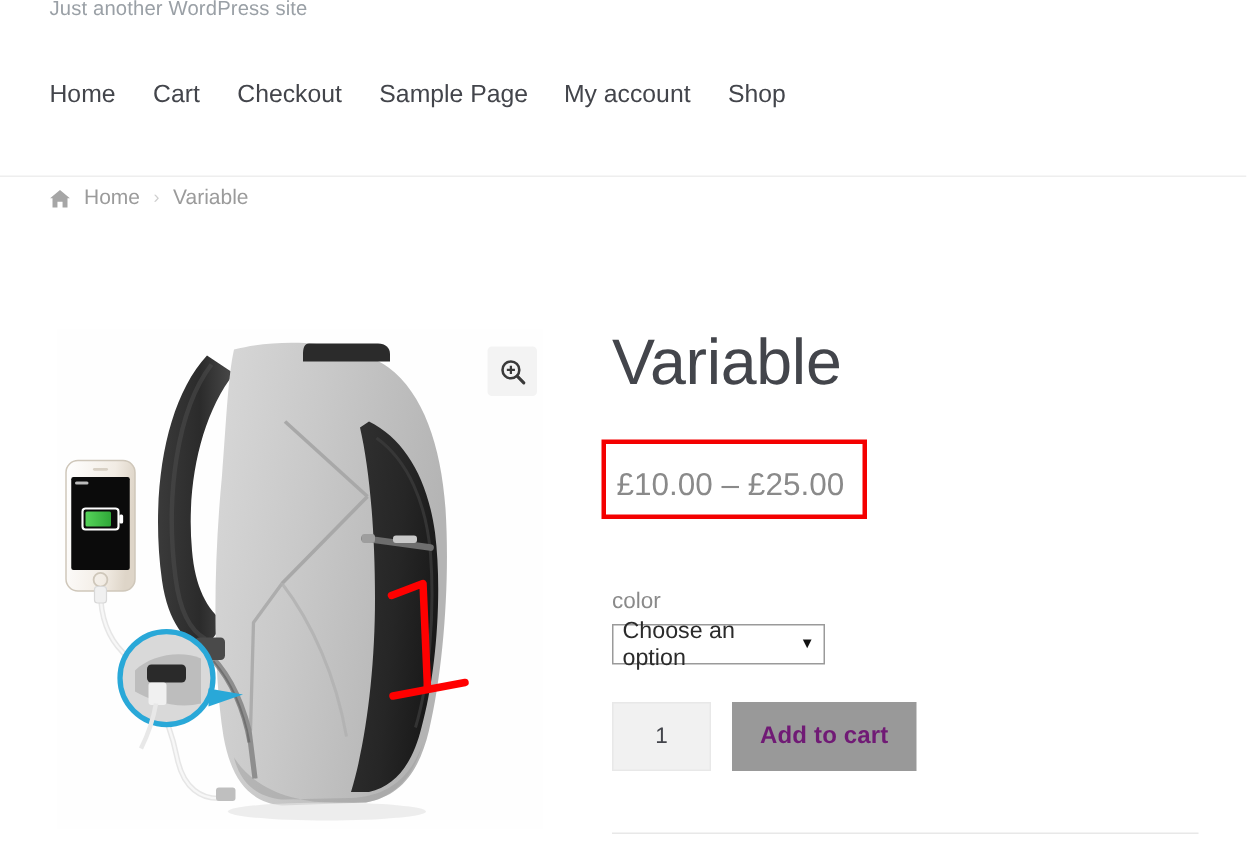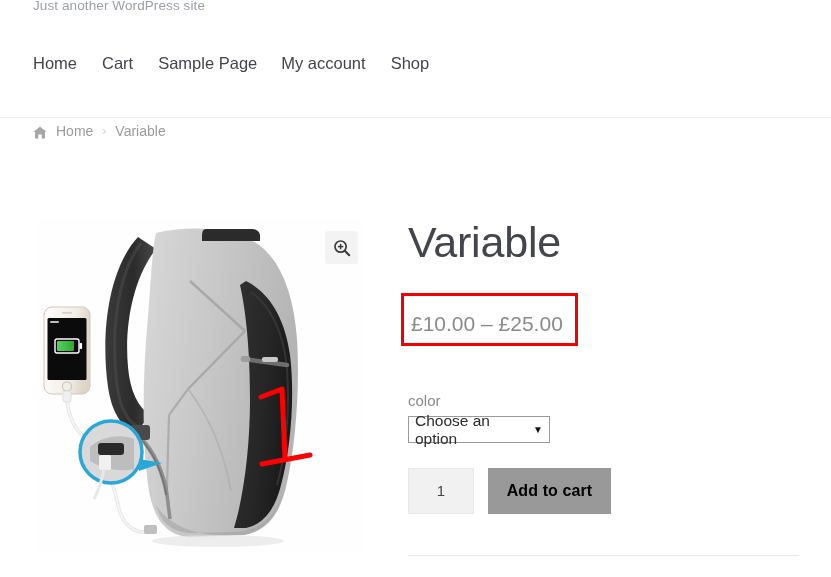--- a/index.html
+++ b/index.html
@@ -206,21 +206,21 @@
     font-family: "Liberation Sans", sans-serif;
     text-align: center;
     line-height: 44px;
     cursor: text;
   }
   .add-to-cart {
     margin-left: 14px;
     width: 123px;
     height: 46px;
     background: #999999;
-    color: #000000;
+    color: #701a75;
     border: none;
     font-size: 16px;
     font-weight: bold;
     font-family: "Liberation Sans", sans-serif;
     cursor: pointer;
     letter-spacing: 0.1px;
   }
 
   .summary-divider {
     position: absolute;
@@ -233,20 +233,21 @@
 </style>
 </head>
 <body>
 
 <div class="site-header">
   <div class="site-tagline">Just another WordPress site</div>
 
   <nav class="main-nav">
     <a class="nav-item">Home</a>
     <a class="nav-item">Cart</a>
+    <a class="nav-item">Checkout</a>
     <a class="nav-item sp">Sample Page</a>
     <a class="nav-item">My account</a>
     <a class="nav-item">Shop</a>
   </nav>
 </div>
 
 <div class="breadcrumb">
   <span class="home-icon">
     <svg width="14" height="13" viewBox="0 0 14 13" xmlns="http://www.w3.org/2000/svg">
       <path d="M7 0.6 L0.4 6.1 L2.0 6.1 L2.0 12.4 L5.3 12.4 L5.3 8.5 L8.7 8.5 L8.7 12.4 L12.0 12.4 L12.0 6.1 L13.6 6.1 Z" fill="#a6a6a6"></path>

